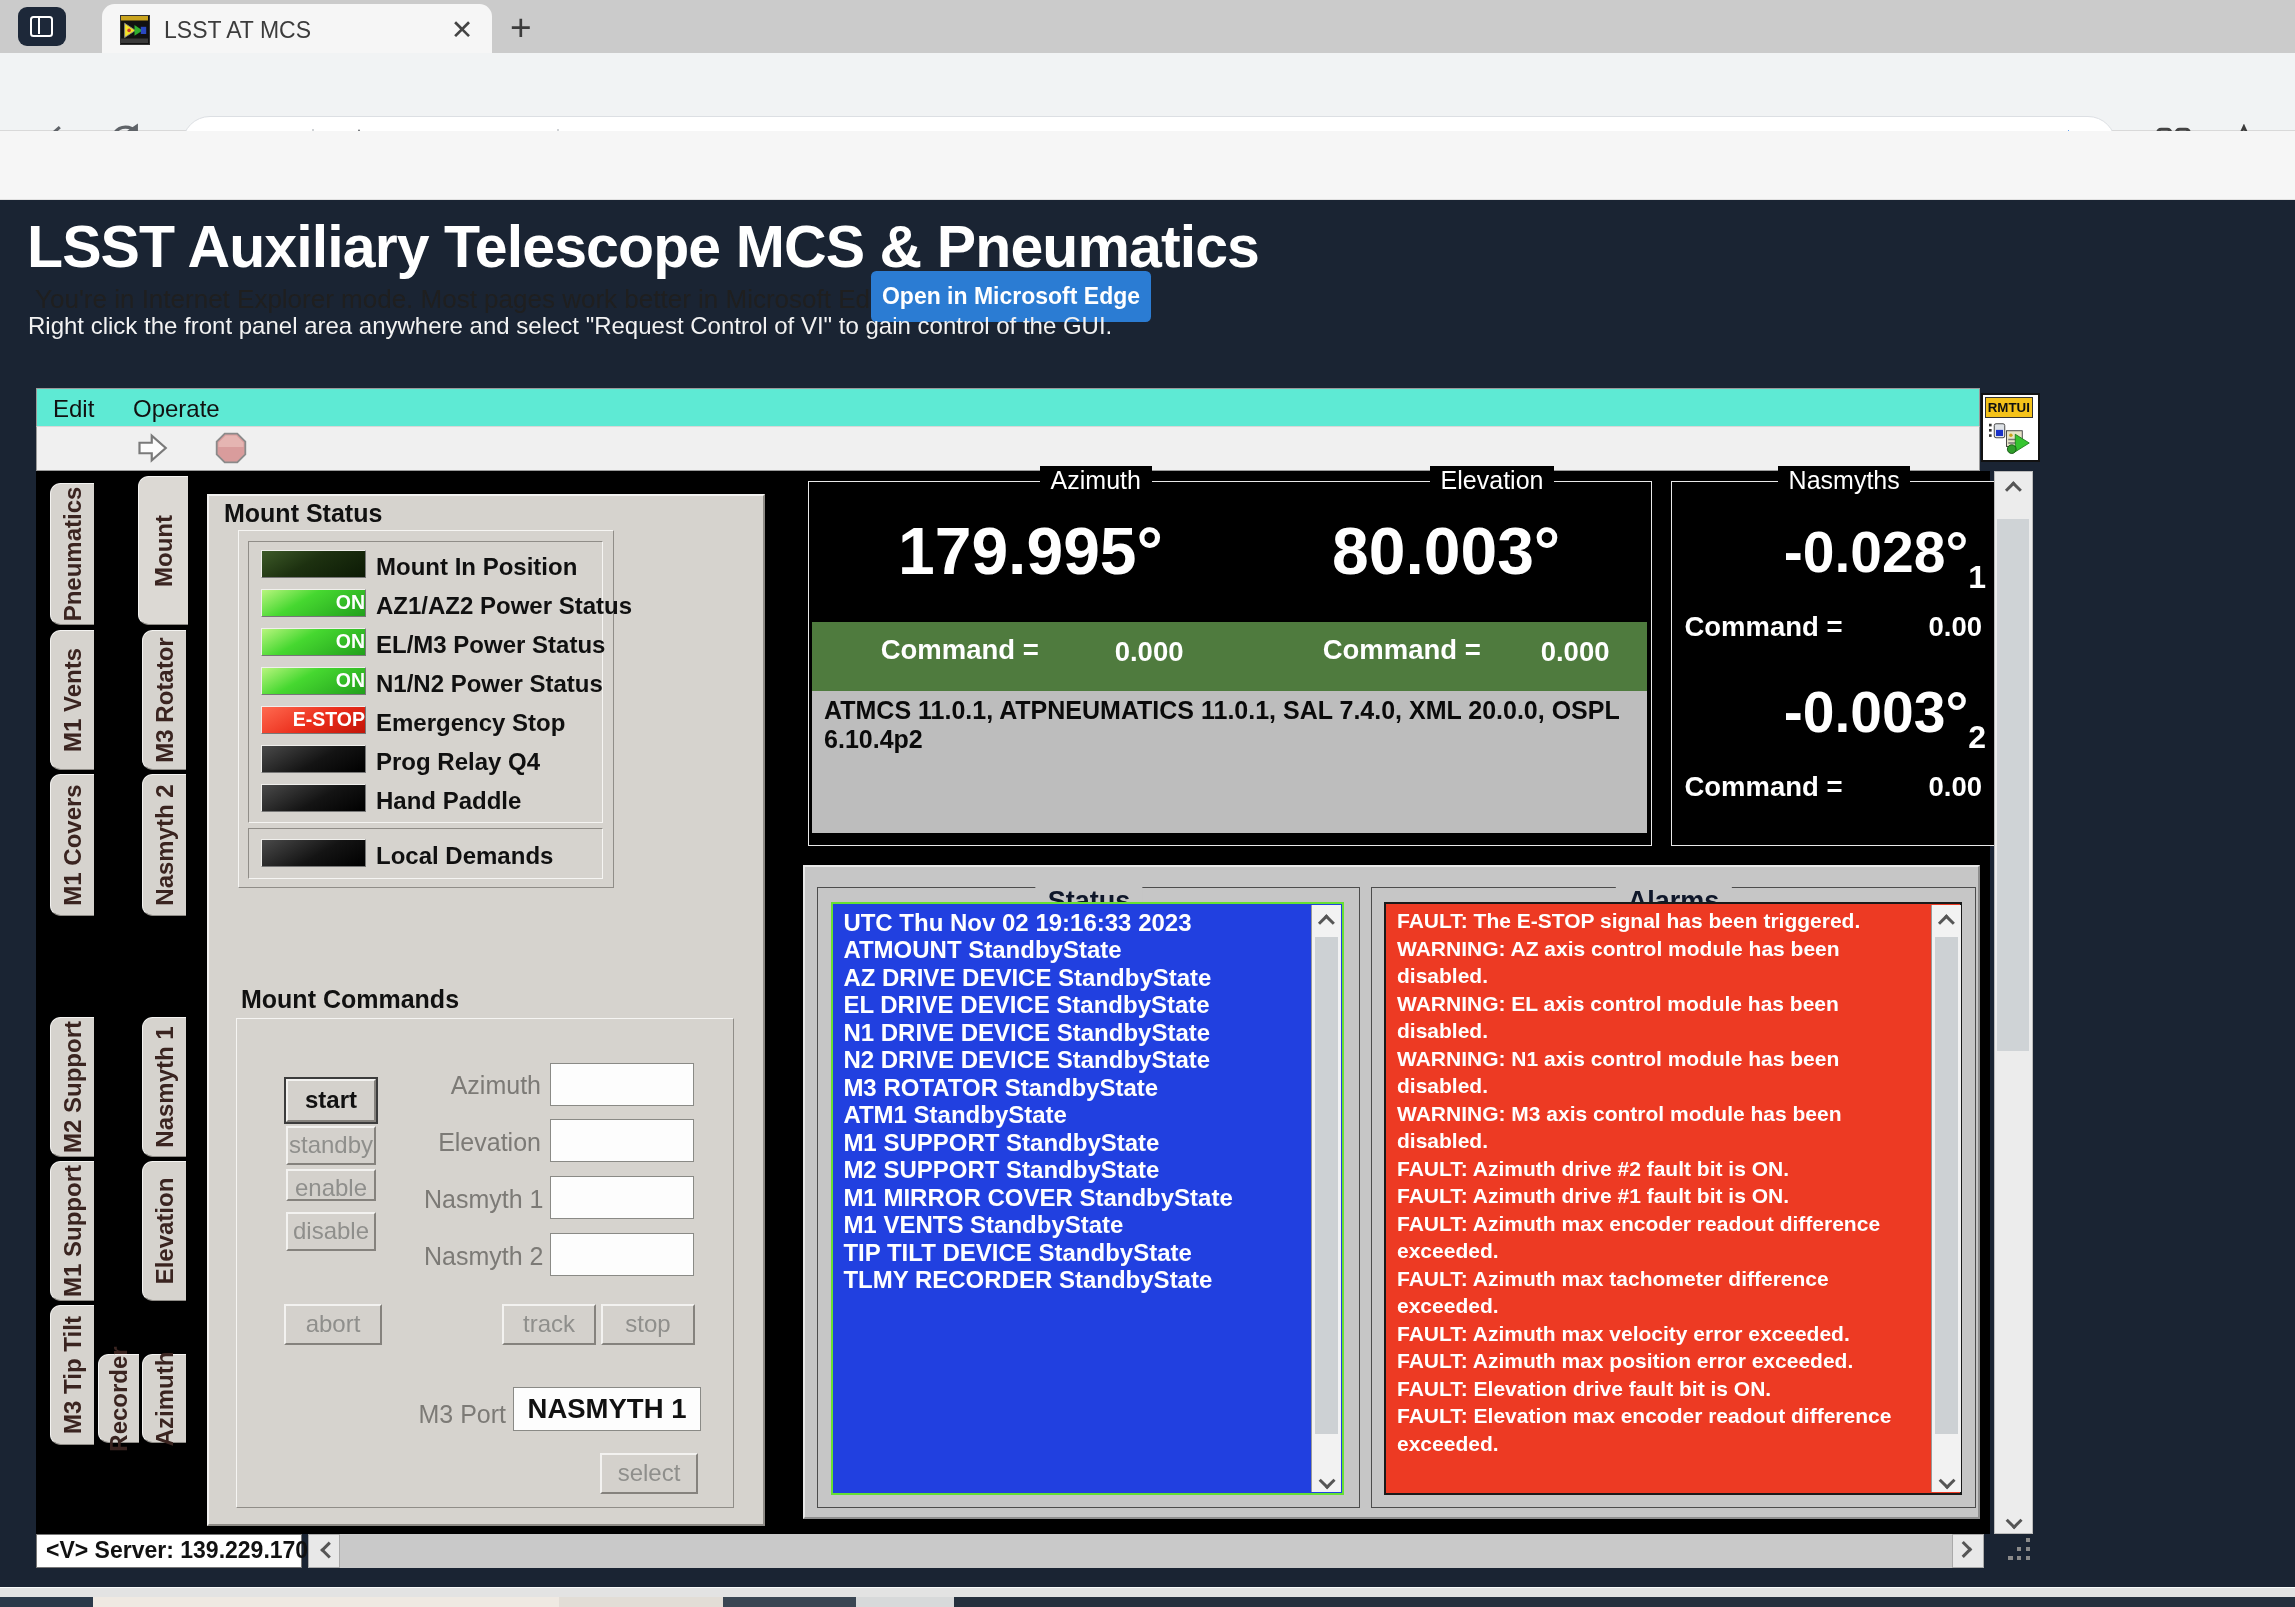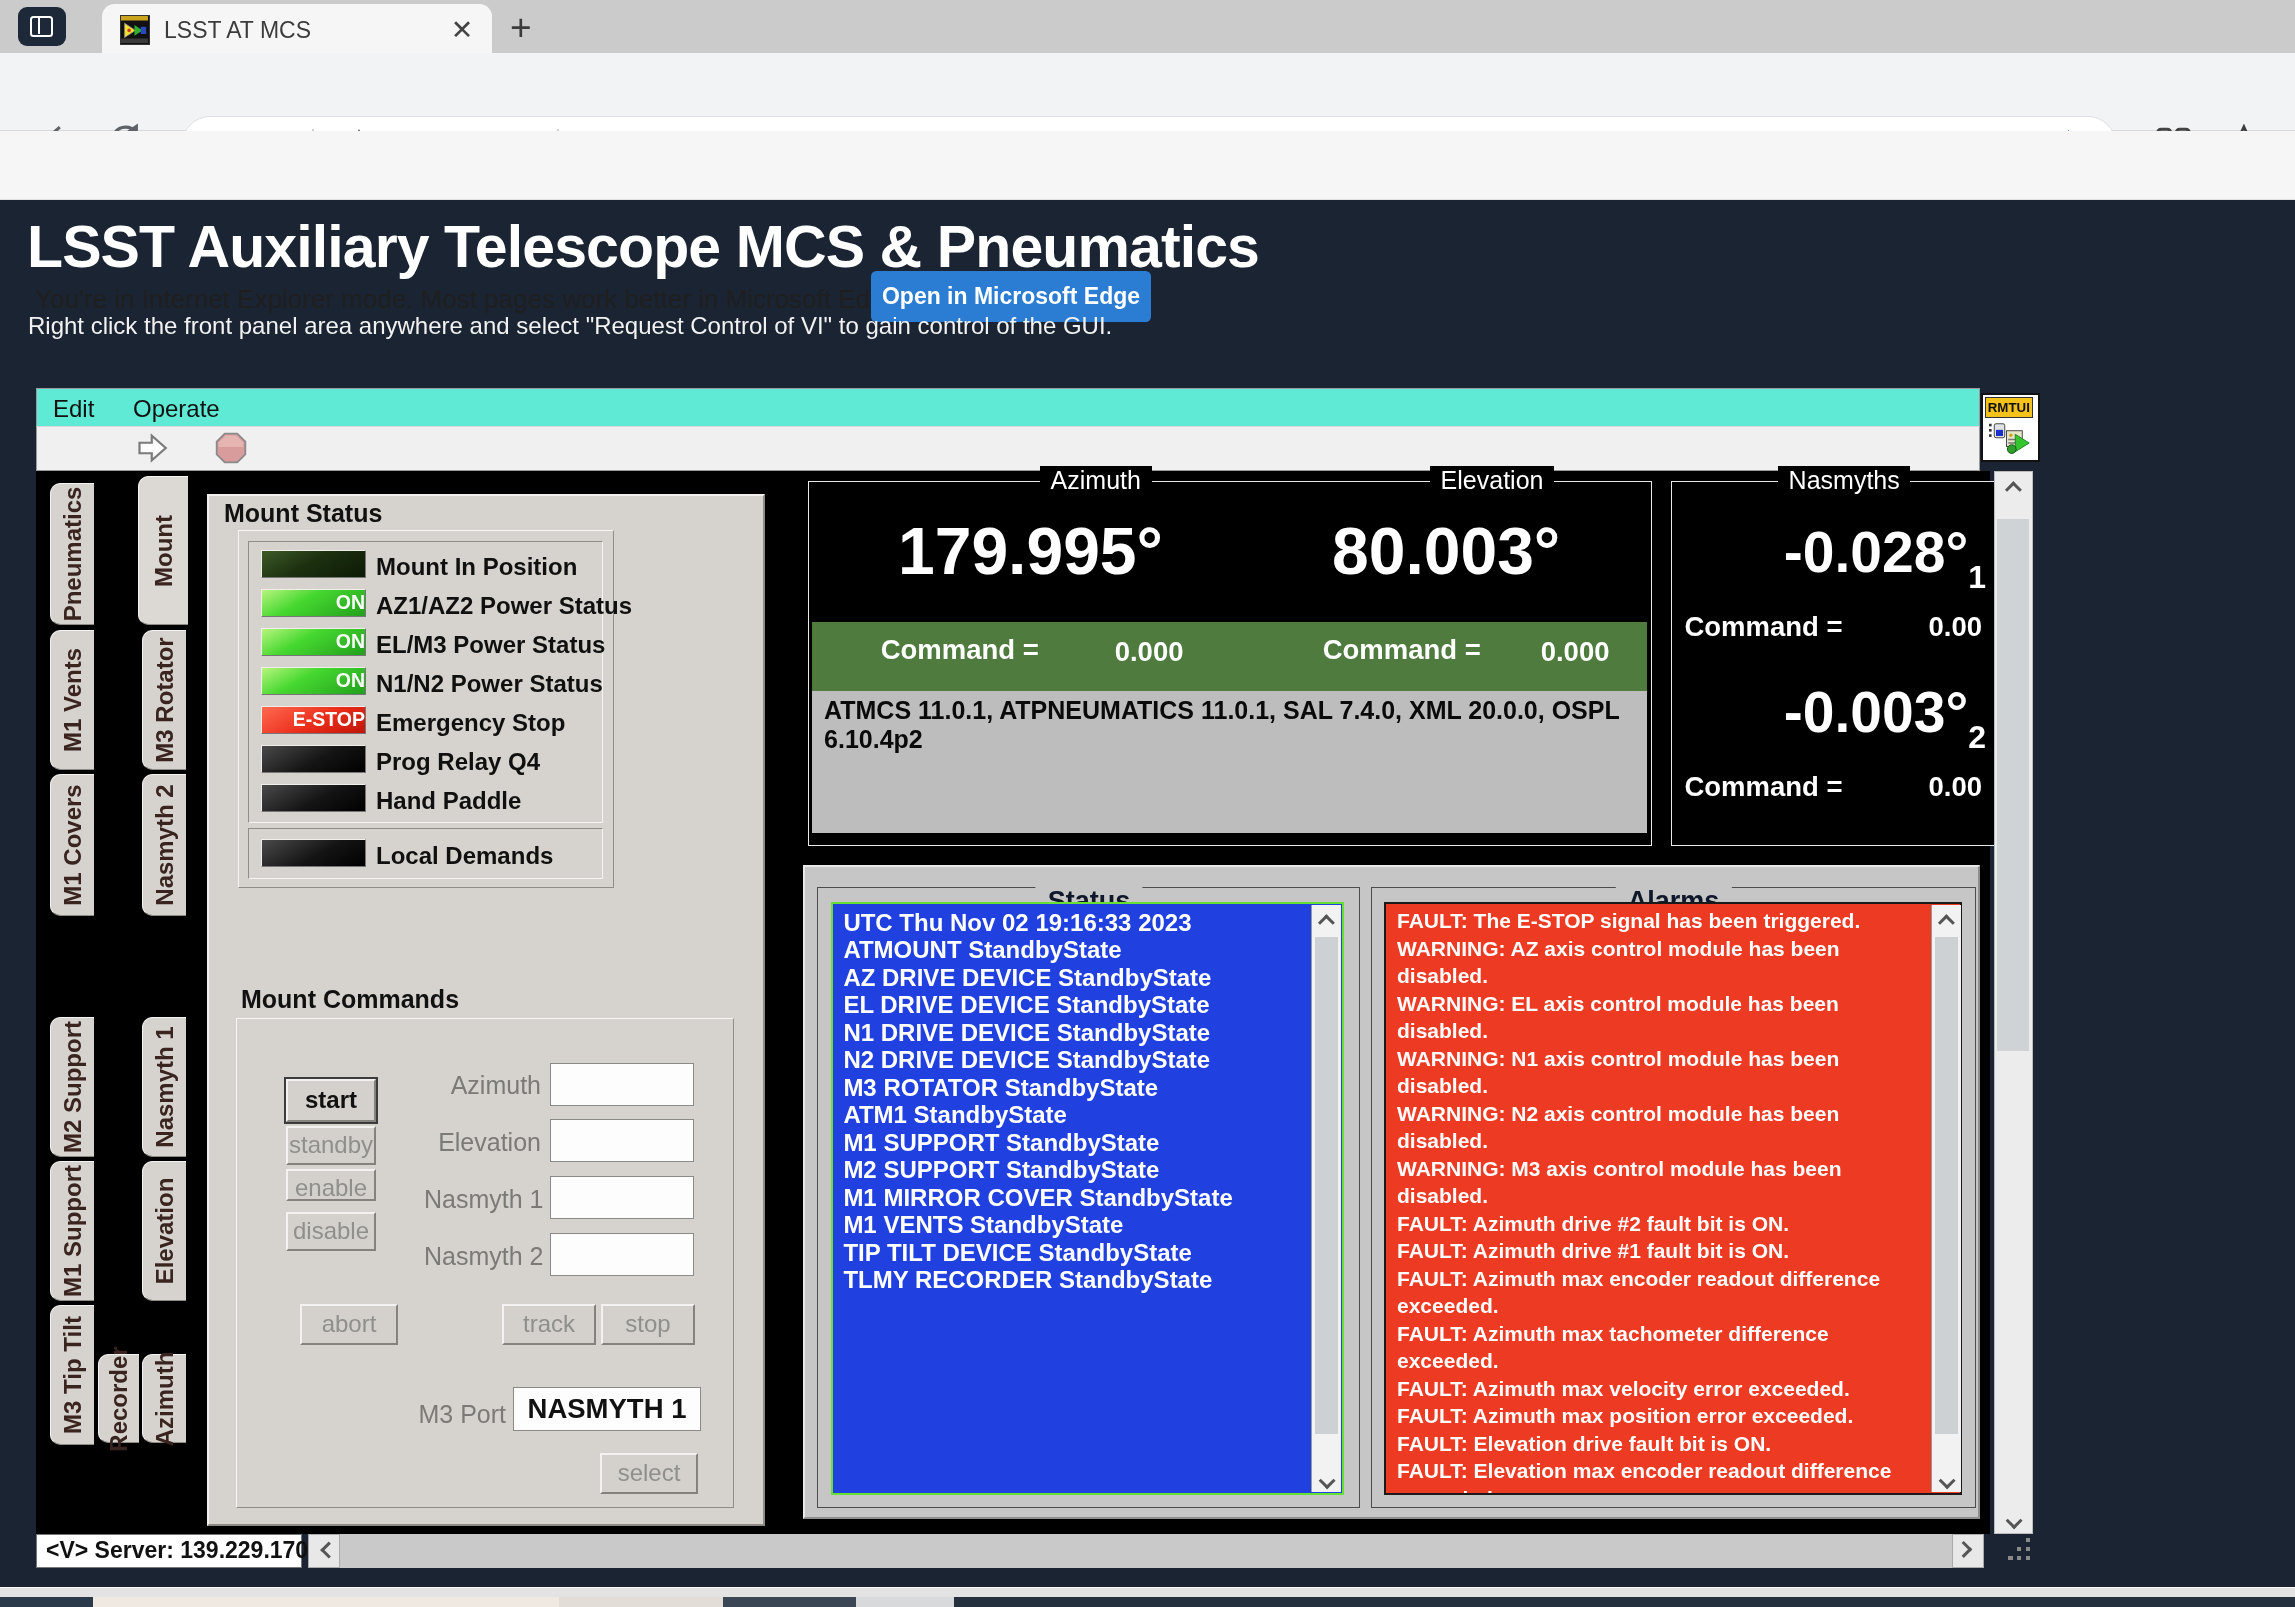--- a/index.html
+++ b/index.html
@@ -285,21 +285,21 @@
 <div class="abs led led-dark" style="left:261px; top:839px;"></div>
 <div class="abs ms-label" style="left:376px; top:842px;">Local Demands</div>
 
 <div class="abs gb-title" style="left:241px; top:985px;">Mount Commands</div>
 <div class="abs gbox" style="left:236px; top:1018px; width:498px; height:490px;"></div>
 
 <div class="abs lvbtn dark focused" style="left:286px; top:1079px; width:90px; height:43px; line-height:37px;">start</div>
 <div class="abs lvbtn" style="left:286px; top:1126px; width:90px; height:39px; line-height:34px;">standby</div>
 <div class="abs lvbtn" style="left:286px; top:1169px; width:90px; height:32px; line-height:34px;">enable</div>
 <div class="abs lvbtn" style="left:286px; top:1212px; width:90px; height:39px; line-height:34px;">disable</div>
-<div class="abs lvbtn" style="left:300px; top:1304px; width:98px; height:41px; line-height:35px;">abort</div>
+<div class="abs lvbtn" style="left:284px; top:1304px; width:98px; height:41px; line-height:35px;">abort</div>
 <div class="abs lvbtn" style="left:502px; top:1304px; width:94px; height:41px; line-height:35px;">track</div>
 <div class="abs lvbtn" style="left:601px; top:1304px; width:94px; height:41px; line-height:35px;">stop</div>
 
 <div class="abs cmd-label" style="left:443px; top:1071px; width:98px; text-align:right;">Azimuth</div>
 <div class="abs lvfield" style="left:550px; top:1063px; width:144px; height:43px;"></div>
 <div class="abs cmd-label" style="left:435px; top:1128px; width:106px; text-align:right;">Elevation</div>
 <div class="abs lvfield" style="left:550px; top:1119px; width:144px; height:43px;"></div>
 <div class="abs cmd-label" style="left:424px; top:1185px; width:117px; text-align:right;">Nasmyth 1</div>
 <div class="abs lvfield" style="left:550px; top:1176px; width:144px; height:43px;"></div>
 <div class="abs cmd-label" style="left:424px; top:1242px; width:117px; text-align:right;">Nasmyth 2</div>
@@ -358,21 +358,20 @@
       <div style="position:absolute; bottom:1.8px; width:100%; text-align:center;"><i class="chev chev-down"></i></div>
     </div>
   </div>
   <div class="sa-box" style="left:566px; top:19.5px; width:605px; height:621px;">
     <div class="sa-title">Alarms</div>
     <div class="listwrap alarm-list" style="left:12.4px; top:14px; width:578px; height:593px; padding:3.5px 41px 0 10.6px;">
         <div class="alarm-item">FAULT: The E-STOP signal has been triggered.</div>
         <div class="alarm-item">WARNING: AZ axis control module has been disabled.</div>
         <div class="alarm-item">WARNING: EL axis control module has been disabled.</div>
         <div class="alarm-item">WARNING: N1 axis control module has been disabled.</div>
-        <div class="alarm-item">WARNING: N2 axis control module has been disabled.</div>
         <div class="alarm-item">WARNING: M3 axis control module has been disabled.</div>
         <div class="alarm-item">FAULT: Azimuth drive #2 fault bit is ON.</div>
         <div class="alarm-item">FAULT: Azimuth drive #1 fault bit is ON.</div>
         <div class="alarm-item">FAULT: Azimuth max encoder readout difference exceeded.</div>
         <div class="alarm-item">FAULT: Azimuth max tachometer difference exceeded.</div>
         <div class="alarm-item">FAULT: Azimuth max velocity error  exceeded.</div>
         <div class="alarm-item">FAULT: Azimuth max position error exceeded.</div>
         <div class="alarm-item">FAULT: Elevation drive fault bit is ON.</div>
         <div class="alarm-item">FAULT: Elevation max encoder readout difference exceeded.</div>
       </div>

